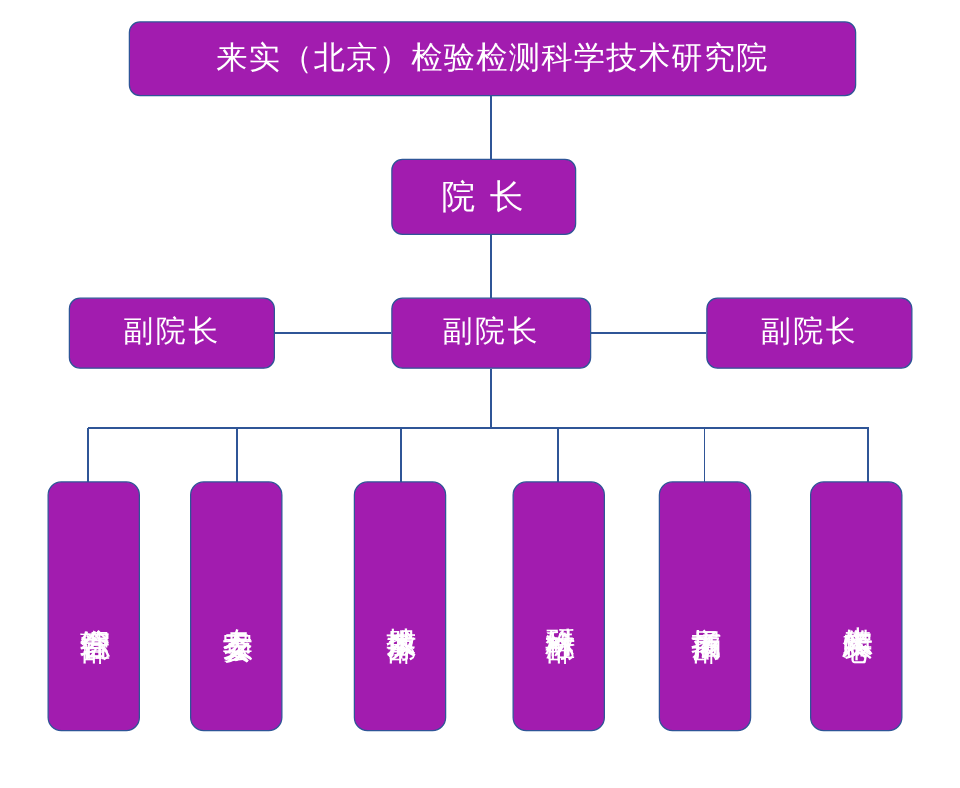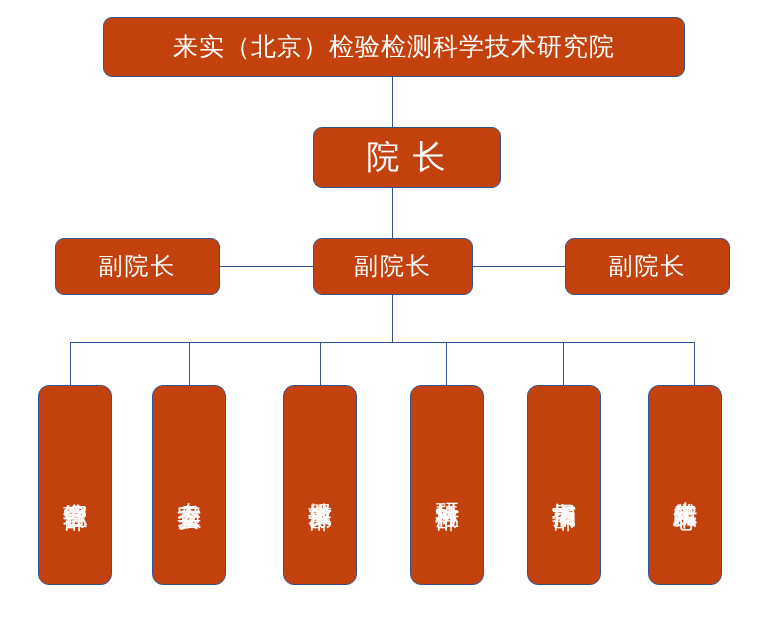--- a/index.html
+++ b/index.html
@@ -21,21 +21,21 @@
   #connector-layer {
     position: absolute;
     left: 0;
     top: 0;
     width: 768px;
     height: 630px;
   }
   .node {
     position: absolute;
     box-sizing: border-box;
-    background: #c2410c;
+    background: #a21caf;
     border: 1px solid #2F5597;
     border-radius: 9px;
     color: #ffffff;
     display: flex;
     align-items: center;
     justify-content: center;
     text-align: right;
     line-height: 1.18;
     white-space: nowrap;
   }
@@ -50,23 +50,23 @@
     left: 103px;
     top: 17px;
     width: 582px;
     height: 60px;
     font-size: 25px;
     letter-spacing: 1px;
   }
   .node-director {
     left: 313px;
     top: 127px;
-    width: 188px;
+    width: 148px;
     height: 61px;
-    font-size: 33px;
+    font-size: 27px;
     letter-spacing: 2px;
   }
   .node-deputy-left {
     left: 55px;
     top: 238px;
     width: 165px;
     height: 57px;
     font-size: 24px;
     letter-spacing: 2px;
   }

